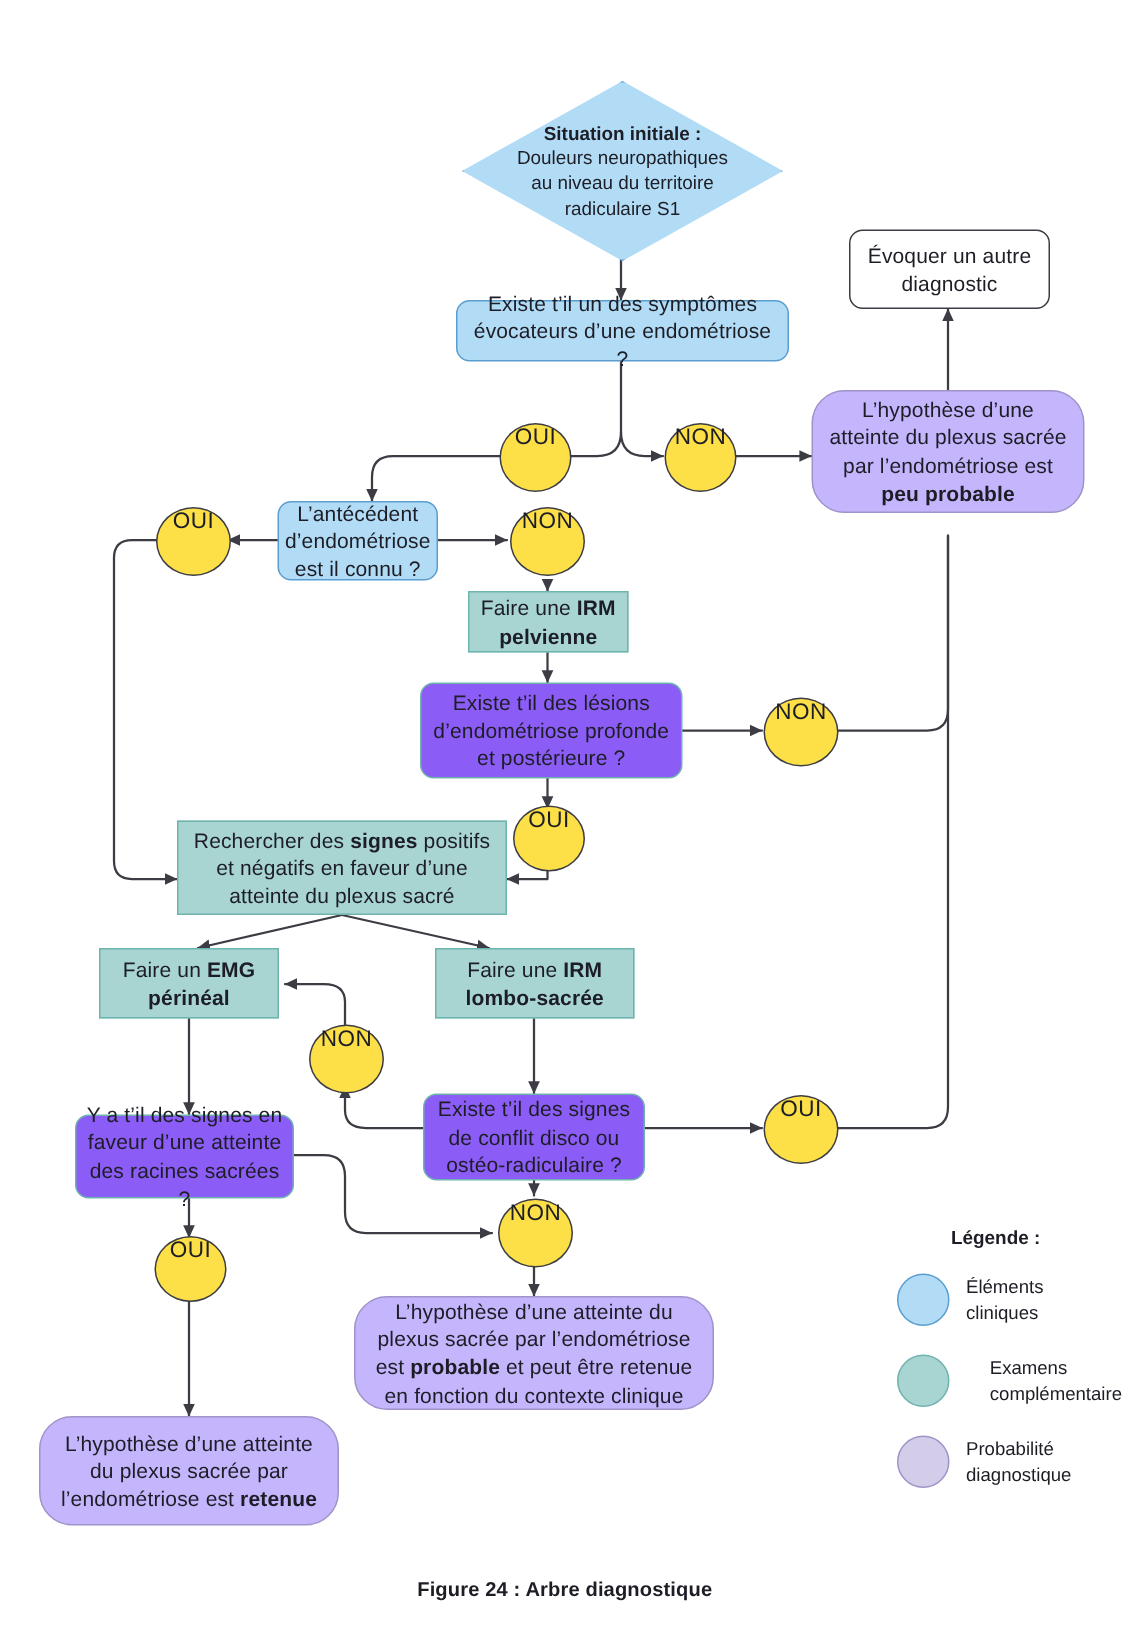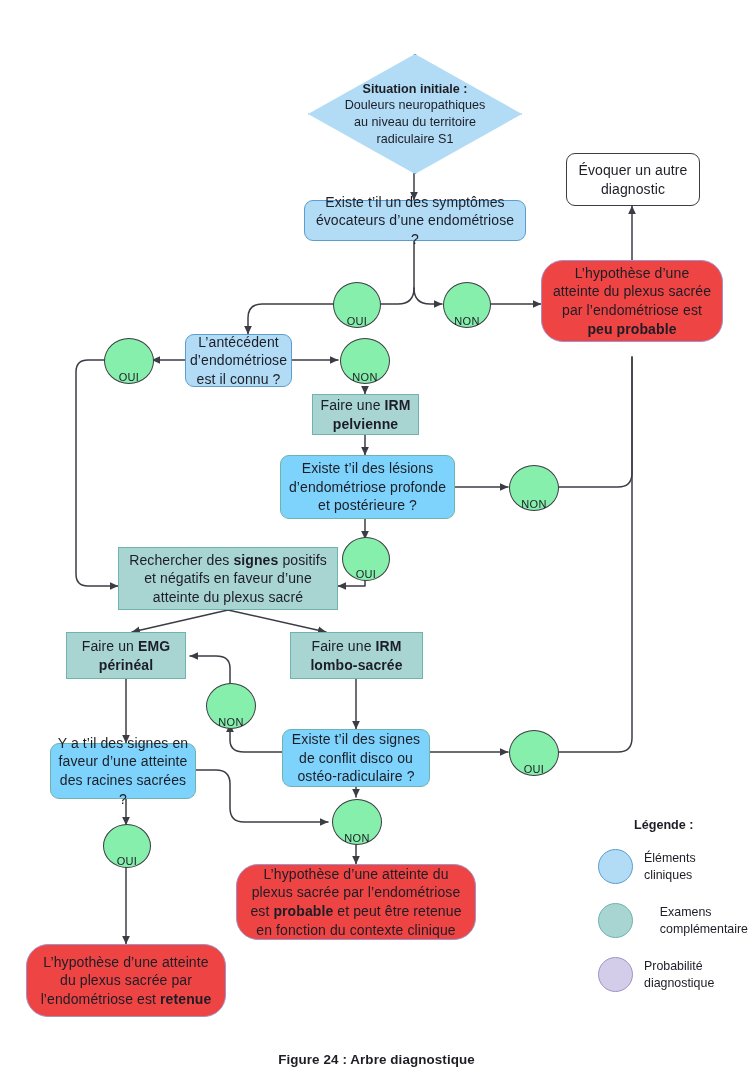--- a/index.html
+++ b/index.html
@@ -18,38 +18,38 @@
     font-size:14px;letter-spacing:.1px;
     padding:4px 6px;
     z-index:3;
   }
   .node span.t{display:block;}
   .node b{font-weight:700;}
 
   
   .clinical{background:#b2dcf6;border:1.1px solid #5a9ed0;border-radius:9px;}
   .exam{background:#a8d5d2;border:1.1px solid #6fb3af;border-radius:0;}
-  .exam-r{background:#7dd3fc;border:1.1px solid #6fb3af;border-radius:9px;}
-  .proba{background:#ef4444;border:1.1px solid #9f93c9;border-radius:22px;}
+  .exam-r{background:#8b5cf6;border:1.1px solid #6fb3af;border-radius:9px;}
+  .proba{background:#c4b5fd;border:1.1px solid #9f93c9;border-radius:22px;}
   .plain{background:#ffffff;border:1.1px solid #3c3c44;border-radius:9px;}
 
   .diamond{
     position:absolute;z-index:3;
     display:flex;align-items:center;justify-content:center;
     text-align:center;line-height:1.33;font-size:12.6px;
     background:#b2dcf6;border:1.1px solid #5a9ed0;
     clip-path:polygon(50% 0%,100% 50%,50% 100%,0% 50%);
   }
   .diamond .inner{padding:0 34px;}
 
   .dec{
     position:absolute;z-index:4;
-    background:#86efac;border:1.1px solid #3c3c44;border-radius:50%;
-    display:flex;align-items:flex-end;justify-content:center;
-    font-size:11px;color:#1d1d26;letter-spacing:.3px;
+    background:#fde047;border:1.1px solid #3c3c44;border-radius:50%;
+    display:flex;align-items:flex-start;justify-content:center;
+    font-size:15px;color:#1d1d26;letter-spacing:.3px;
   }
 
   
   #legend{position:absolute;z-index:3;}
   .legend-title{font-size:12.6px;font-weight:700;padding-left:36px;}
   .legend-row{display:flex;align-items:center;gap:11px;margin-top:13px;}
   .legend-dot{width:33px;height:33px;border-radius:50%;flex:0 0 auto;}
   .legend-dot.c1{background:#b2dcf6;border:1.1px solid #5a9ed0;}
   .legend-dot.c2{background:#a8d5d2;border:1.1px solid #6fb3af;}
   .legend-dot.c3{background:#d3cde9;border:1.1px solid #9f93c9;}

